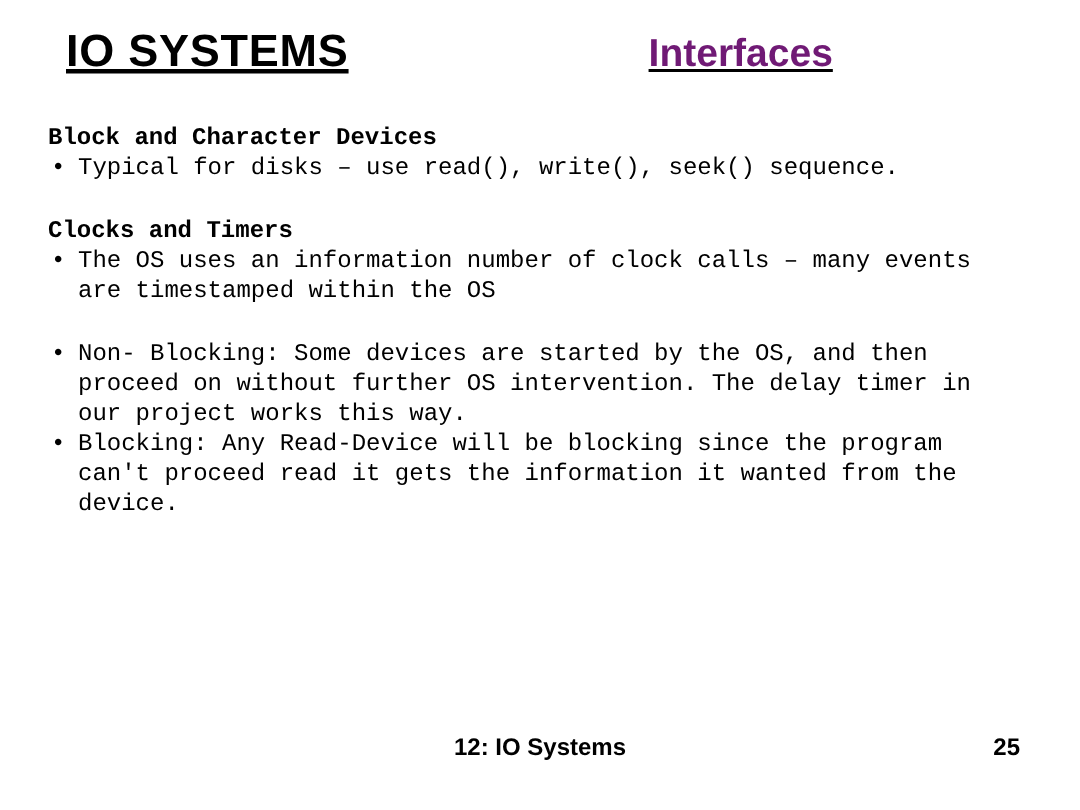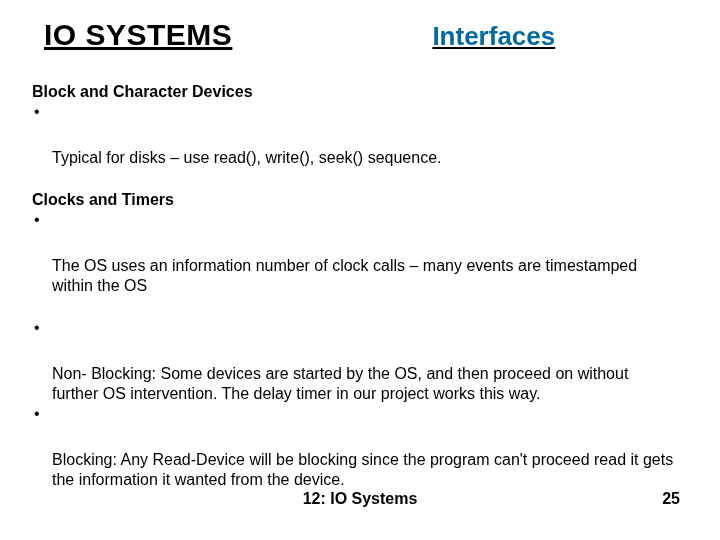--- a/index.html
+++ b/index.html
@@ -19,47 +19,47 @@
     text-decoration: underline;
   }
   .title-left {
     font-size: 30px;
     font-weight: bold;
     letter-spacing: 0.5px;
   }
   .title-right {
     font-size: 26px;
     font-weight: bold;
-    color: #0369a1;
+    color: #701a75;
     margin-left: 200px;
   }
   .content {
     padding: 30px 32px 0 32px;
     font-size: 16px;
     line-height: 1.25;
+    font-family: Liberation Mono, monospace;
   }
   .section {
     margin-bottom: 22px;
   }
   .sec-head {
     font-weight: bold;
   }
   .bullet {
     display: flex;
     padding-left: 2px;
   }
   .bullet .dot {
     width: 16px;
     flex-shrink: 0;
   }
   .bullet .txt {
     flex: 1;
     padding-left: 2px;
     padding-right: 10px;
-    margin-top: 46px;
   }
   .footer {
     position: absolute;
     bottom: 32px;
     left: 0;
     width: 100%;
     display: flex;
     justify-content: space-between;
     align-items: baseline;
     font-weight: bold;

